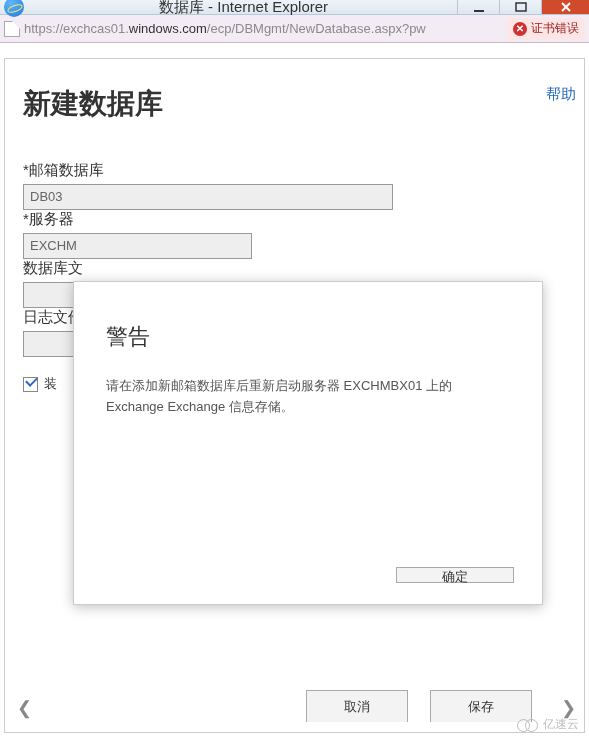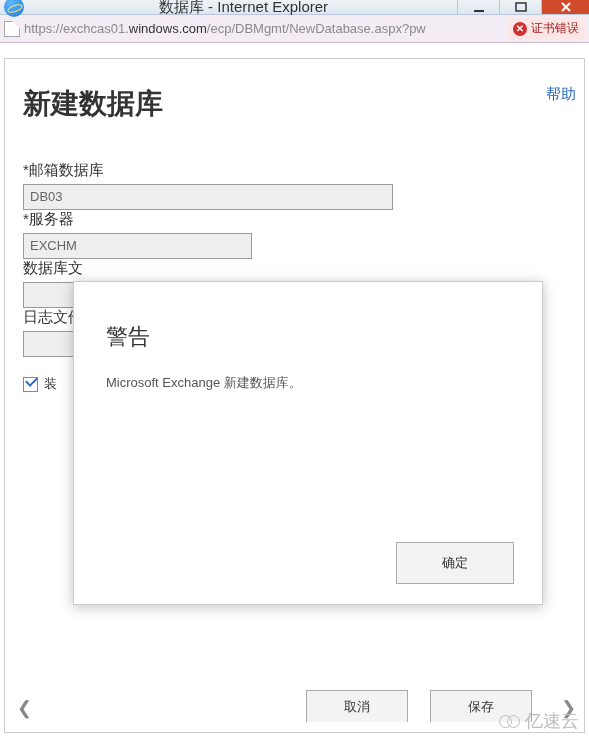--- a/index.html
+++ b/index.html
@@ -172,34 +172,35 @@
       height:324px;
       background:#fff;
       border:1px solid #ccc;
       box-shadow:0 2px 12px rgba(0,0,0,0.25);
       padding:40px 32px 20px 32px;
     }
     .modal-title {
       font-size:22px;
       font-weight:300;
       color:#333;
+      margin-bottom:24px;
     }
     .modal-body {
       font-size:13px;
       color:#555;
       line-height:1.6;
     }
     .modal-footer {
       position:absolute;
       bottom:20px; right:28px;
     }
     .btn {
       border:1px solid #aaa;
       background:#f3f3f3;
-      height:42px;
+      height:16px;
       min-width:118px;
       font-size:13px;
       color:#333;
       cursor:pointer;
     }
     
     .bottombar {
       position:absolute;
       bottom:6px; left:12px; right:8px;
       display:flex;
@@ -216,21 +217,21 @@
     }
     .bottom-btns .btn {
       min-width:102px;
       height:32px;
       border-bottom:none;
     }
     
     .watermark {
       position:absolute;
       right:10px; bottom:4px;
-      font-size:18px;
+      font-size:12px;
       color:#bdbdbd;
       display:flex;
       align-items:center;
       gap:4px;
       font-family:sans-serif;
     }
     .wm-icon {
       width:22px; height:14px;
       position:relative;
     }
@@ -310,22 +311,22 @@
   </div>
 
   <div class="bottombar">
     <span class="scrl-arrow">❮</span>
     <span class="scrl-arrow right">❯</span>
   </div>
 
   <div class="modal">
     <div class="modal-title">警告</div>
     <div class="modal-body">
-      <br>
-      <span>Microsoft Exchange 新建数据库。</span>
+      <span>请在添加新邮箱数据库后重新启动服务器 EXCHMBX01 上的</span><br>
+      <span>Exchange Exchange 信息存储。</span>
     </div>
     <div class="modal-footer">
       <button class="btn">确定</button>
     </div>
   </div>
 </div>
 
 <div class="watermark">
   <span class="wm-icon"></span>
   <span>亿速云</span>

